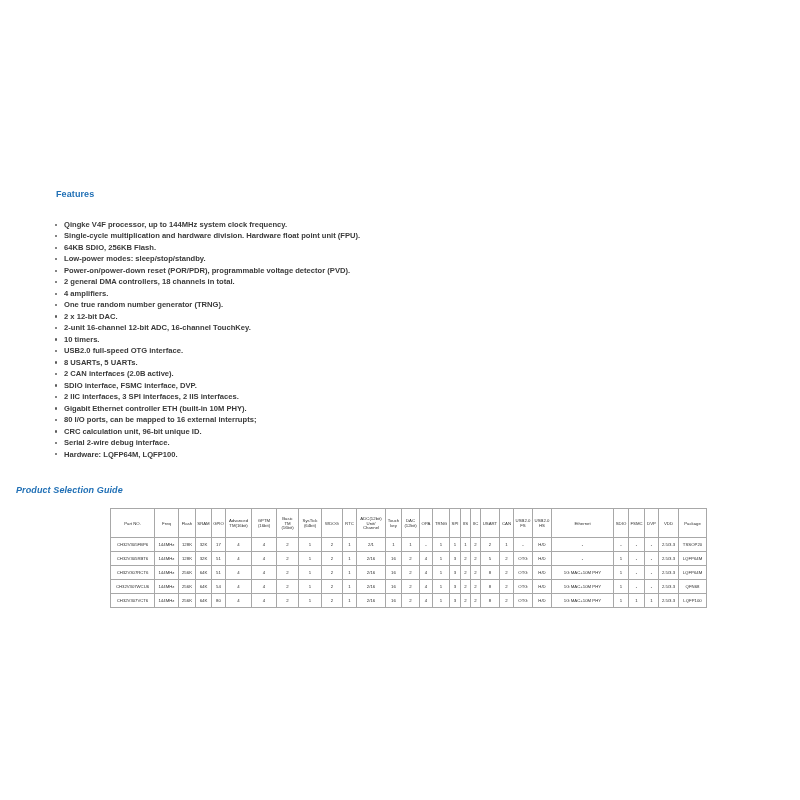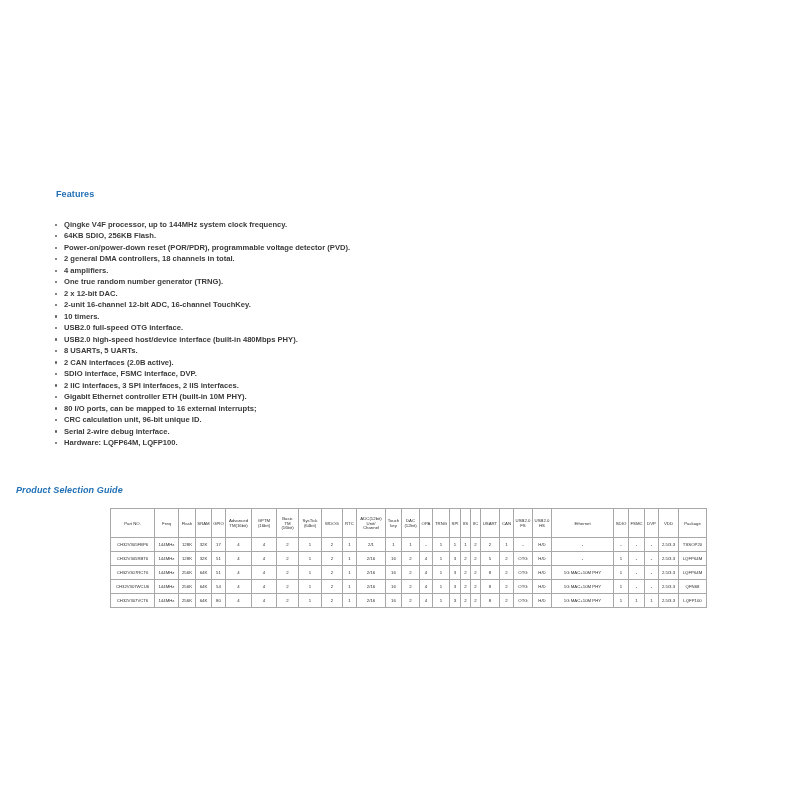--- a/index.html
+++ b/index.html
@@ -87,30 +87,31 @@
 </style>
 </head>
 <body>
 
 <div class="page">
 
   <div class="section-heading" id="features-heading">Features</div>
 
   <ul class="feature-list" id="feature-list">
       <li>Qingke V4F processor, up to 144MHz system clock frequency.</li>
+      <li>Single-cycle multiplication and hardware division. Hardware float point unit (FPU).</li>
       <li>64KB SDIO, 256KB Flash.</li>
+      <li>Low-power modes: sleep/stop/standby.</li>
       <li>Power-on/power-down reset (POR/PDR), programmable voltage detector (PVD).</li>
       <li>2 general DMA controllers, 18 channels in total.</li>
       <li>4 amplifiers.</li>
       <li>One true random number generator (TRNG).</li>
       <li>2 x 12-bit DAC.</li>
       <li>2-unit 16-channel 12-bit ADC, 16-channel TouchKey.</li>
       <li>10 timers.</li>
       <li>USB2.0 full-speed OTG interface.</li>
-      <li>USB2.0 high-speed host/device interface (built-in 480Mbps PHY).</li>
       <li>8 USARTs, 5 UARTs.</li>
       <li>2 CAN interfaces (2.0B active).</li>
       <li>SDIO interface, FSMC interface, DVP.</li>
       <li>2 IIC interfaces, 3 SPI interfaces, 2 IIS interfaces.</li>
       <li>Gigabit Ethernet controller ETH (built-in 10M PHY).</li>
       <li>80 I/O ports, can be mapped to 16 external interrupts;</li>
       <li>CRC calculation unit, 96-bit unique ID.</li>
       <li>Serial 2-wire debug interface.</li>
       <li>Hardware: LQFP64M, LQFP100.</li>
     </ul>

